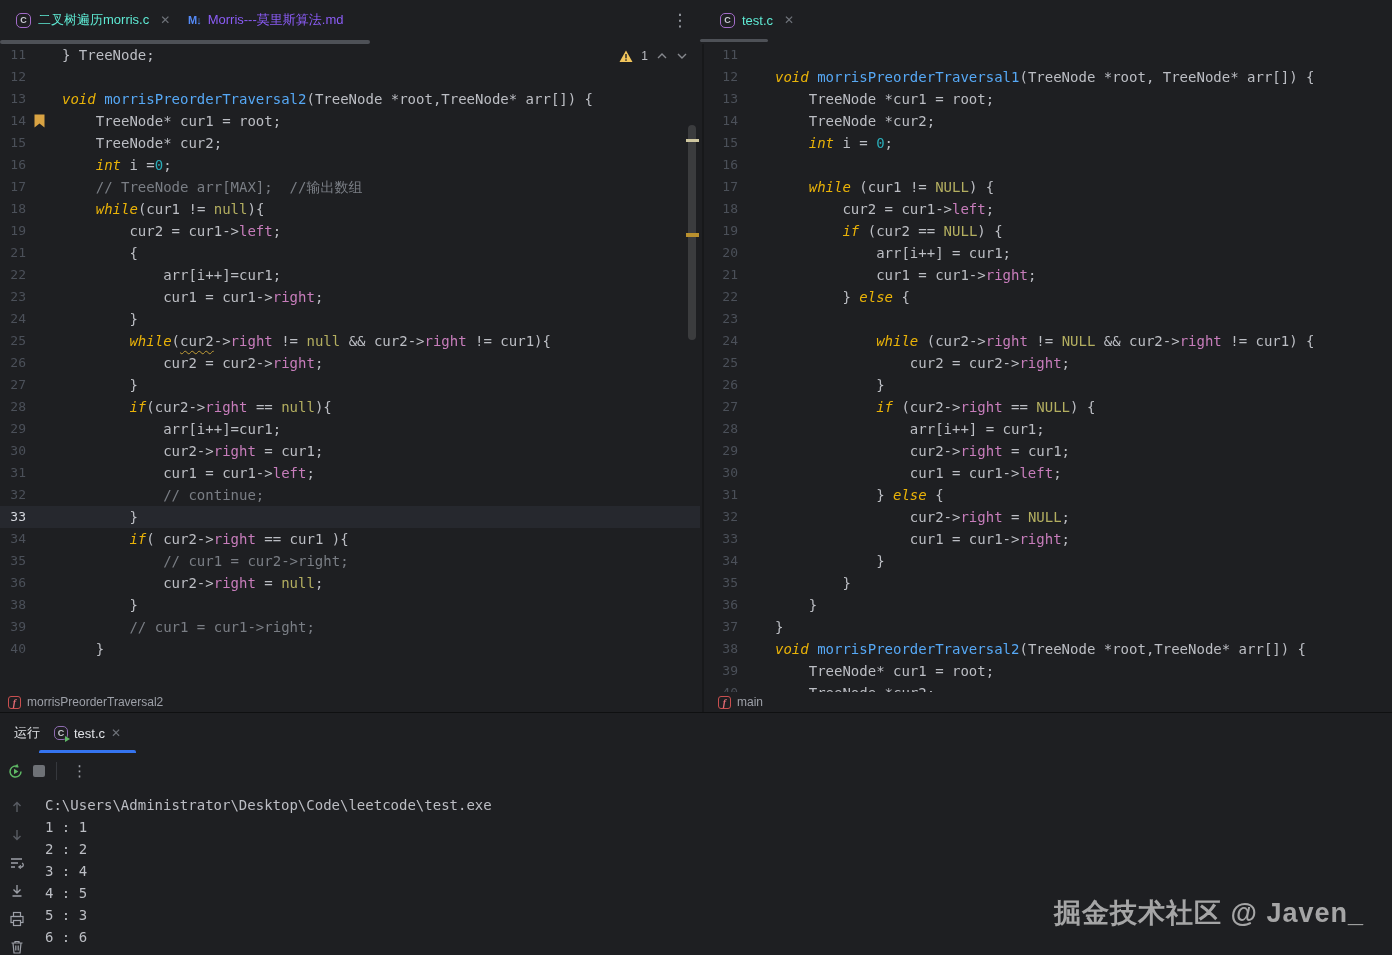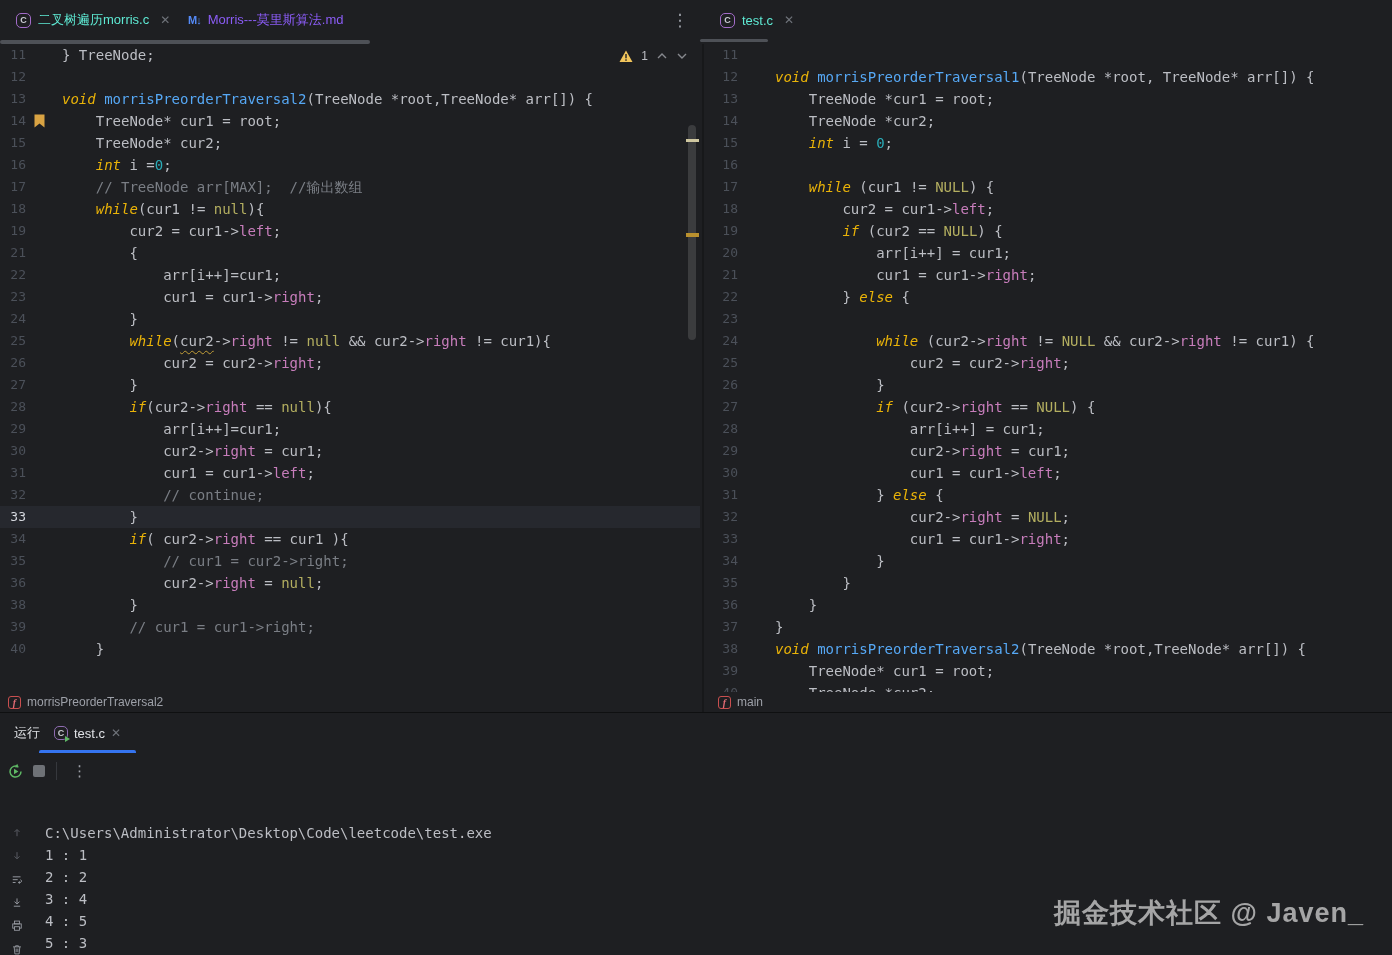--- a/index.html
+++ b/index.html
@@ -65,21 +65,21 @@
   .rp-header { position:absolute; left:0; top:0; right:16px; height:40px; }
   .rp-title { position:absolute; left:14px; top:0; line-height:40px; color:#dfe1e5; }
   .rp-tab { position:absolute; left:39px; top:0; width:97px; height:40px; display:flex; align-items:center;
             justify-content:center; gap:6px; color:#dfe1e5; }
   .rp-tab .underline { position:absolute; left:0; right:0; bottom:0; height:3px; background:#3574f0; border-radius:2px 2px 0 0; }
   .rp-tab .c-chip { width:14px; height:14px; border-color:#8f6cb1; }
   .rp-toolbar { position:absolute; left:0; top:40px; height:36px; display:flex; align-items:center; gap:9px; padding-left:7px; }
   .rp-toolbar .sep { width:1px; height:18px; background:#36383d; margin:0 2px; }
   .rp-toolbar .dots { color:#9da0a8; font-size:15px; padding:0 4px; }
   .stop-sq { width:12px; height:12px; background:#6e7176; border-radius:2px; }
-  .rp-console { position:absolute; left:0; top:76px; right:0; bottom:0;margin-top:28px; }
+  .rp-console { position:absolute; left:0; top:76px; right:0; bottom:0; }
   .console-gutter { position:absolute; left:0; top:0; width:34px; bottom:0; display:flex; flex-direction:column;
                     align-items:center; gap:12px; padding-top:10px; }
   .console-lines { position:absolute; left:45px; top:5px; right:0; bottom:0;
                    font-family:"DejaVu Sans Mono","Liberation Mono",monospace; font-size:14px; line-height:22px;
                    color:#bcbec4; white-space:pre; }
   
   .watermark { position:absolute; right:28px; top:895px; font-size:27px; font-weight:600;
                color:rgba(195,195,195,0.82); letter-spacing:1px; }
   svg { display:block; }
 </style>

